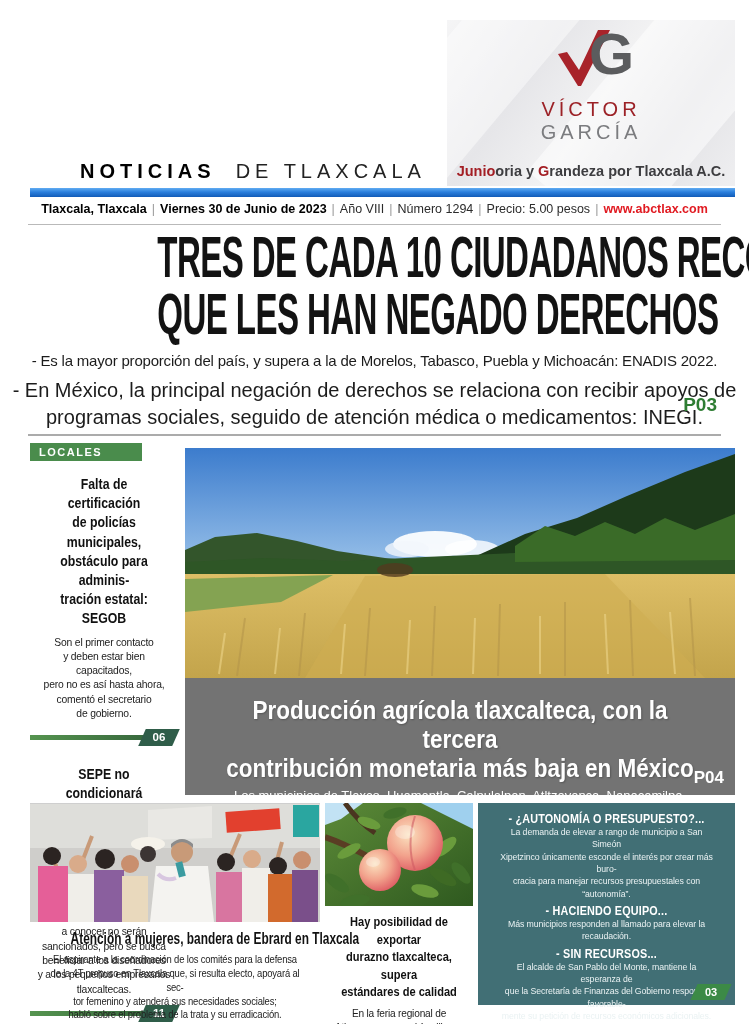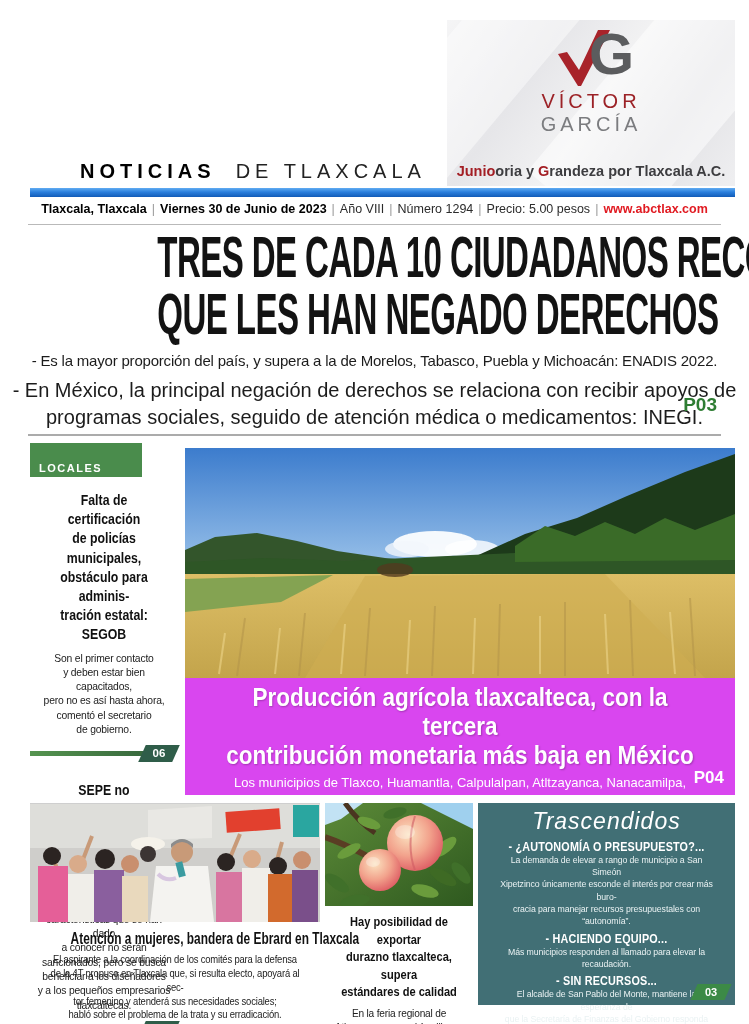--- a/index.html
+++ b/index.html
@@ -20,21 +20,21 @@
   .ad{position:absolute;left:447px;top:20px;width:288px;height:166px;text-align:center;
     background:linear-gradient(125deg,#f5f5f6 0%,#e6e6e9 30%,#f2f2f3 52%,#e2e2e5 75%,#efeff1 100%);
     overflow:hidden;}
   .ad::before{content:"";position:absolute;left:150px;top:-40px;width:120px;height:260px;
     background:rgba(255,255,255,.5);transform:rotate(40deg);}
   .ad::after{content:"";position:absolute;left:-30px;top:-60px;width:90px;height:260px;
     background:rgba(255,255,255,.45);transform:rotate(40deg);}
   .vg-mark{position:relative;margin:6px auto 0;width:86px;height:62px;z-index:2;}
   .vg-gletter{position:absolute;right:0;top:-6px;font-size:58px;font-weight:bold;color:#5b5c5e;
     font-family:"Liberation Sans",sans-serif;}
-  .vg-name1{position:relative;z-index:2;font-size:20px;letter-spacing:4px;color:#9c2227;margin-top:2px;}
+  .vg-name1{position:relative;z-index:2;font-size:20px;letter-spacing:4px;color:#9c2227;margin-top:10px;}
   .vg-name2{position:relative;z-index:2;font-size:20px;letter-spacing:4px;color:#7b7c7f;}
   .vg-tagline{position:absolute;z-index:2;bottom:7px;width:100%;font-size:14.5px;font-weight:bold;color:#3d3d40;}
   .vg-tagline .red{color:#a31e24;}
 
   
   .bluebar{position:absolute;left:30px;top:188px;width:705px;height:9px;
     background:linear-gradient(#61acf2 0%,#2a7fdd 45%,#115bb8 100%);}
   .dateline{position:absolute;left:0;top:202px;width:100%;text-align:center;font-size:12.5px;color:#2b2b2b;white-space:nowrap;}
   .dateline .bold{font-weight:bold;color:#000000;}
   .dateline .sep{color:#9a9a9a;padding:0 5px;font-weight:400;}
@@ -48,38 +48,38 @@
   .sub1{position:absolute;left:0;top:352px;width:100%;text-align:center;font-size:15px;
     letter-spacing:-0.2px;white-space:nowrap;color:#1c1c1c;}
   .sub2{position:absolute;left:0;top:377px;width:100%;text-align:center;font-size:20px;
     line-height:1.35;white-space:pre-line;color:#1c1c1c;}
   .p03{position:absolute;top:394px;right:32px;font-size:19px;font-weight:bold;color:#2e7d33;}
   .rule2{position:absolute;left:28px;right:28px;top:434px;height:2px;background:#ababab;}
 
   
   .leftcol{position:absolute;left:30px;top:443px;width:148px;}
   .locales-badge{display:block;width:112px;box-sizing:border-box;background:#4a8c4c;color:#fff;
-    font-weight:bold;font-size:11px;letter-spacing:1.5px;padding:19px 6px 3px 9px;}
+    font-weight:bold;font-size:11px;letter-spacing:1.5px;padding:3px 6px 3px 9px;}
   .art-title{margin-top:13px;text-align:center;font-weight:bold;font-size:15px;line-height:1.28;
     white-space:pre-line;transform:scaleX(0.82);transform-origin:50% 50%;color:#111;}
   .art-title.second{margin-top:18px;}
   .art-body{margin-top:7px;text-align:center;font-size:11px;line-height:1.3;white-space:pre-line;
     letter-spacing:-0.2px;color:#222;transform:scaleX(0.94);transform-origin:50% 50%;}
   .badge-row{position:relative;height:17px;margin-top:9px;}
   .badge-line{position:absolute;left:0;right:26px;top:6px;height:5px;
     background:linear-gradient(90deg,#55944f,#36663c);}
   .badge-num{position:absolute;right:2px;top:0;width:34px;height:17px;background:#2f5d49;transform:skewX(-24deg);}
   .badge-num span{display:block;transform:skewX(24deg);color:#fff;font-weight:bold;font-size:11.5px;
     line-height:17px;text-align:center;}
 
   
   .mainart{position:absolute;left:185px;top:448px;width:550px;height:347px;}
   .mainart svg{display:block;width:550px;height:230px;}
-  .mainband{position:absolute;left:0;bottom:0;width:550px;height:117px;background:#d946ef;color:#fff;
-    text-align:center;box-sizing:border-box;padding-top:5px;}
+  .mainband{position:absolute;left:0;bottom:0;width:550px;height:117px;background:#737373;color:#fff;
+    text-align:center;box-sizing:border-box;padding-top:18px;}
   .mb-title{font-size:25px;font-weight:bold;line-height:1.16;white-space:pre-line;
     transform:scaleX(0.9);transform-origin:50% 50%;text-shadow:1px 1px 2px rgba(0,0,0,.25);}
   .mb-sub{margin-top:5px;font-size:13px;line-height:1.3;white-space:pre-line;}
   .mb-page{position:absolute;right:11px;bottom:7px;font-size:17px;font-weight:bold;text-align:right;}
 
   
   .crowd-art{position:absolute;left:30px;top:803px;width:290px;}
   .crowd-art svg{display:block;width:290px;height:118px;border-top:1px solid #cfcfcf;}
   .ca-title{margin-top:7px;text-align:center;font-weight:bold;font-size:16.5px;white-space:nowrap;
     transform:scaleX(0.72);transform-origin:50% 50%;color:#111;}
@@ -324,21 +324,20 @@
     <div class="pa-title">Hay posibilidad de exportar
 durazno tlaxcalteca, supera
 estándares de calidad</div>
     <div class="pa-body">En la feria regional de
 Atlzayanca, se podrían liberar
 25 nuevas variedades</div>
 
   </div>
 
   <div class="tras-panel">
-    <div class="tras-title">Trascendidos</div>
 
     <div class="tras-head">- ¿AUTONOMÍA O PRESUPUESTO?...</div>
     <div class="tras-body">La demanda de elevar a rango de municipio a San Simeón
 Xipetzinco únicamente esconde el interés por crear más buro-
 cracia para manejar recursos presupuestales con “autonomía”.</div>
 
     <div class="tras-head">- HACIENDO EQUIPO...</div>
     <div class="tras-body">Más municipios responden al llamado para elevar la recaudación.</div>
 
     <div class="tras-head">- SIN RECURSOS...</div>

